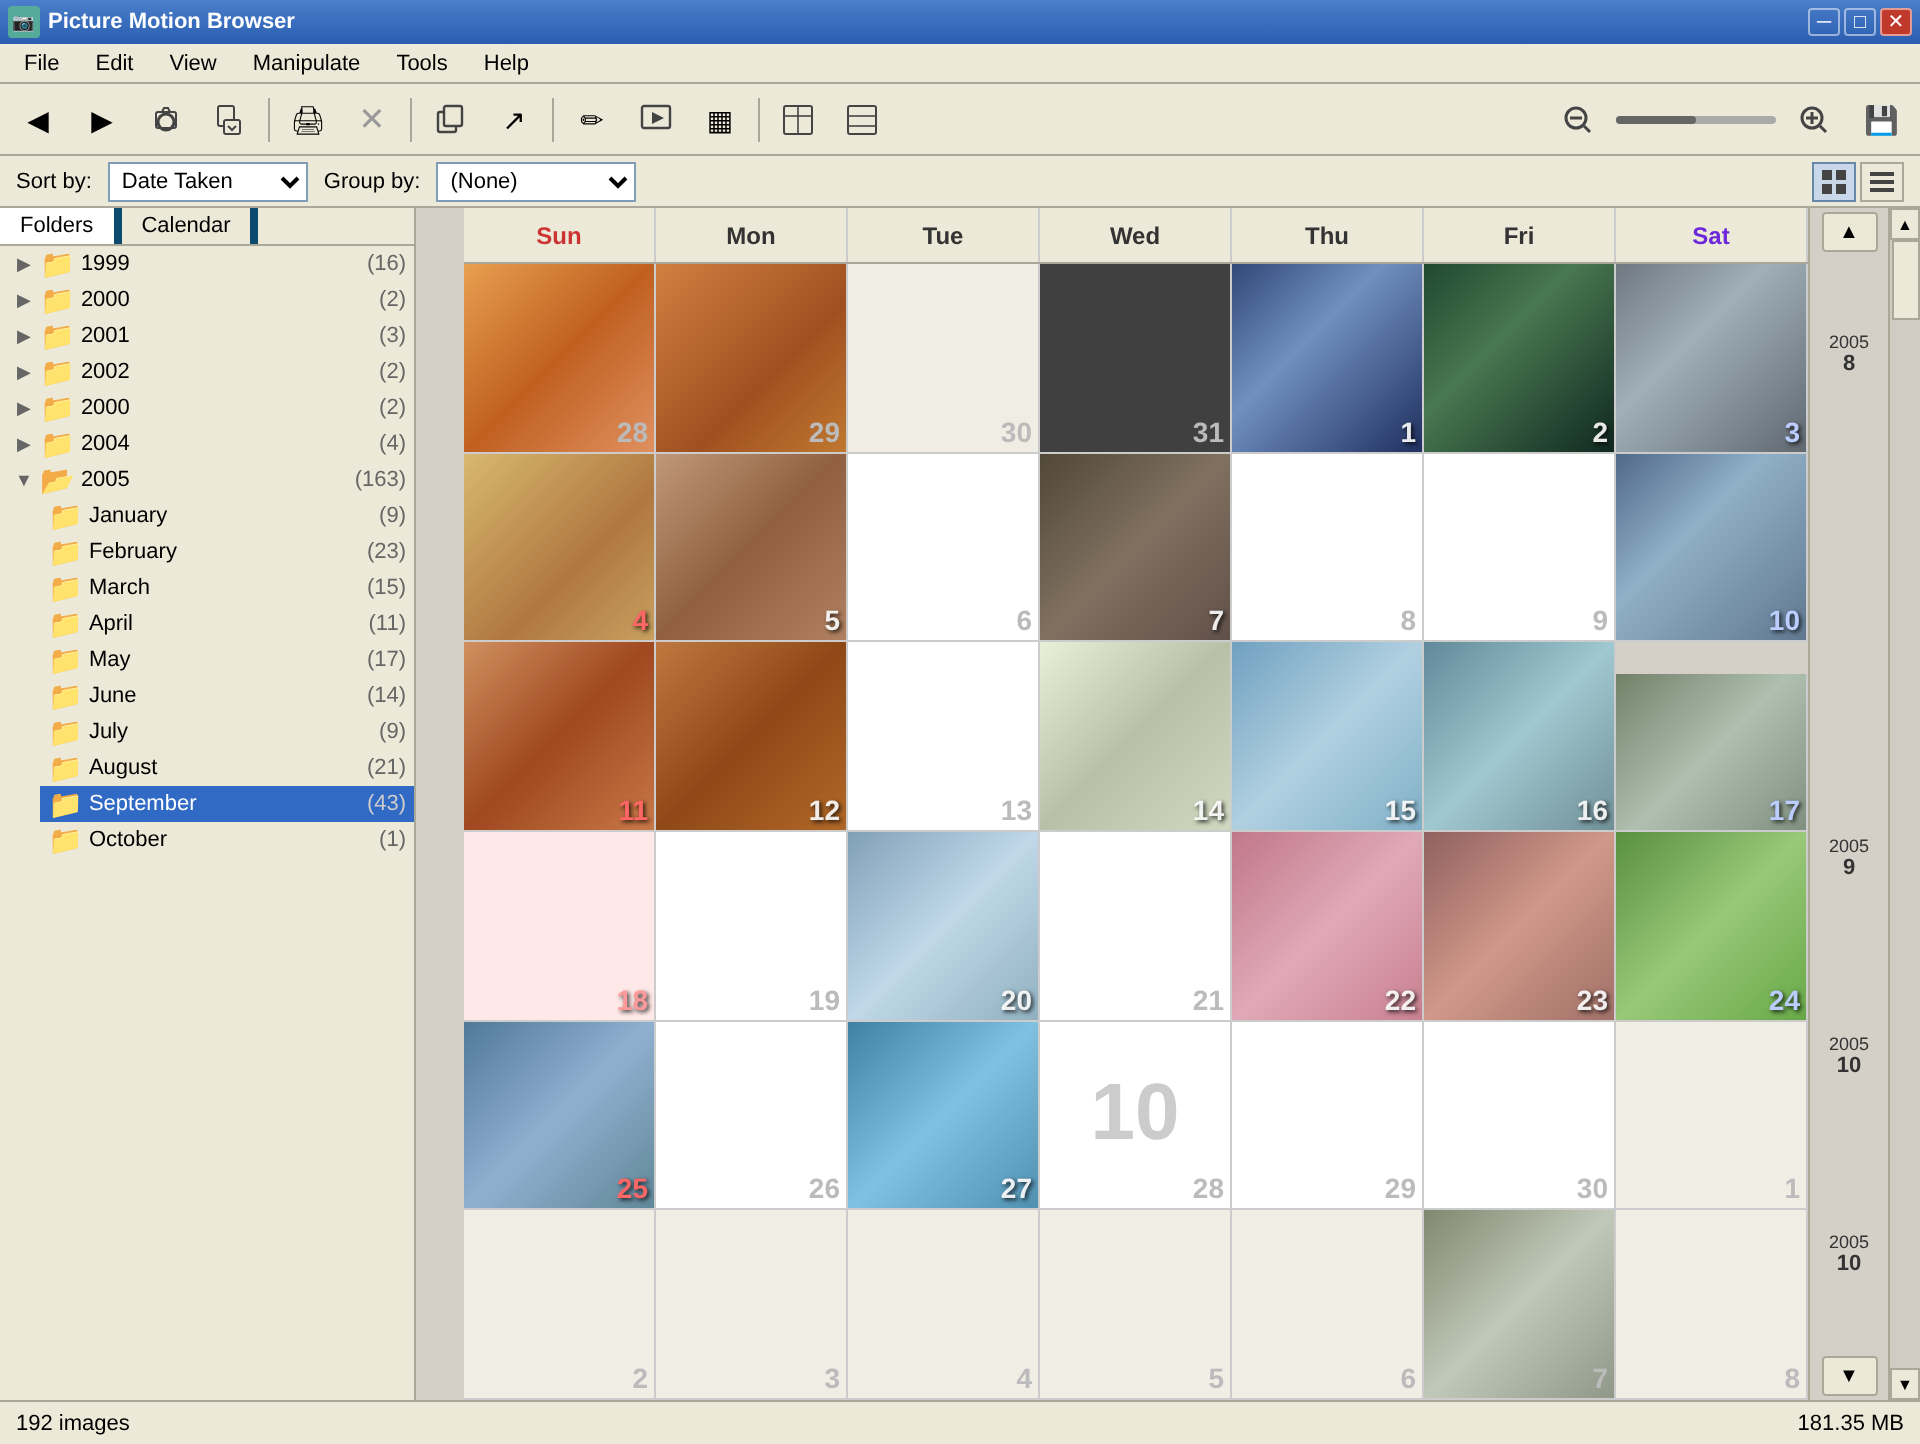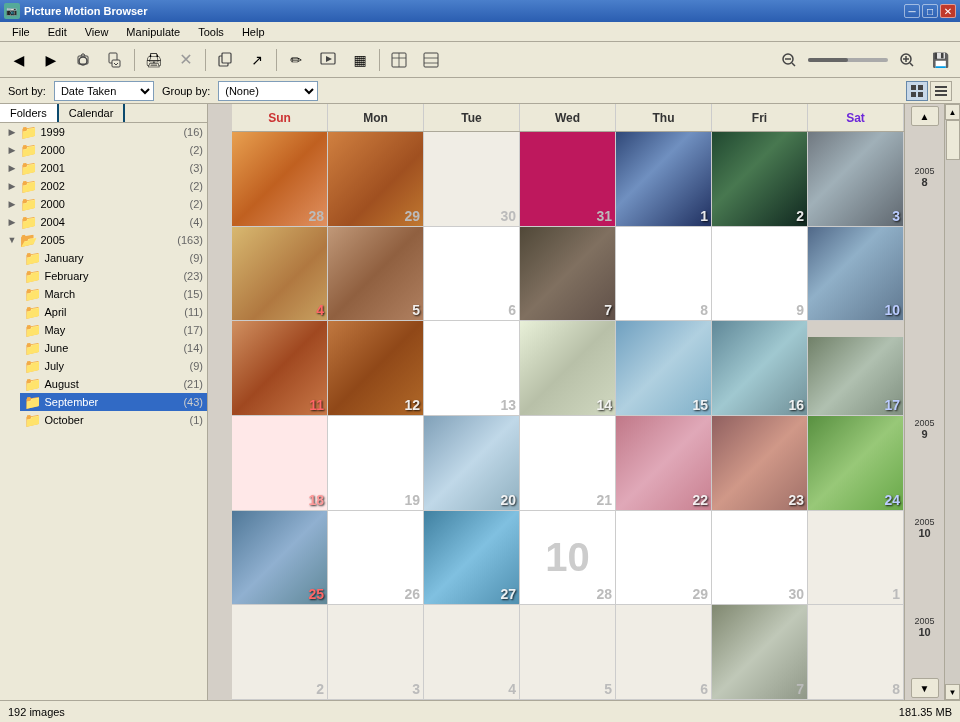--- a/index.html
+++ b/index.html
@@ -86,21 +86,21 @@
       display: flex;
       flex-direction: column;
       overflow: hidden;
     }
     .sidebar-tabs {
       display: flex;
       background: #ece9d8;
       border-bottom: 1px solid #aca899;
     }
     .sidebar-tab {
-      padding: 3px 10px; font-size: 11px; cursor: pointer; border-right: 2px solid #0c4a6e;
+      padding: 3px 10px; font-size: 11px; cursor: pointer; border-right: 4px solid #0c4a6e;
     }
     .sidebar-tab.active { background: white; font-weight: normal; }
     .sidebar-tree {
       overflow-y: auto; flex: 1;
     }
     .tree-item {
       display: flex; align-items: center; padding: 1px 4px; cursor: pointer;
       font-size: 11px; color: #000;
     }
     .tree-item.selected { background: #316ac5; color: white; }
@@ -480,21 +480,21 @@
       <div class="cal-row">
             <div class="cal-cell" style="background: linear-gradient(135deg, rgb(232, 160, 80) 0%, rgb(192, 96, 32) 50%, rgb(224, 144, 96) 100%) 0% 0% / cover;">
               <div class="day-num other">28</div>
             </div>
             <div class="cal-cell" style="background: linear-gradient(135deg, rgb(208, 128, 64) 0%, rgb(160, 80, 32) 60%, rgb(192, 120, 48) 100%) 0% 0% / cover;">
               <div class="day-num other">29</div>
             </div>
             <div class="cal-cell" style="background: rgb(240, 237, 229);">
               <div class="day-num other" style="color: rgb(187, 187, 187);">30</div>
             </div>
-            <div class="cal-cell" style="background: #be185d;">
+            <div class="cal-cell" style="background: #404040;">
               <div class="day-num other" style="color: rgb(187, 187, 187);">31</div>
             </div>
             <div class="cal-cell" style="background: linear-gradient(135deg, rgb(48, 72, 120) 0%, rgb(112, 144, 192) 40%, rgb(32, 48, 96) 100%) 0% 0% / cover;">
               <div class="day-num">1</div>
             </div>
             <div class="cal-cell" style="background: linear-gradient(135deg, rgb(32, 72, 48) 0%, rgb(72, 120, 80) 40%, rgb(16, 40, 32) 100%) 0% 0% / cover;">
               <div class="day-num">2</div>
             </div>
             <div class="cal-cell" style="background: linear-gradient(135deg, rgb(112, 120, 128) 0%, rgb(160, 176, 184) 40%, rgb(96, 104, 112) 100%) 0% 0% / cover;">
               <div class="day-num sat" style="color: rgb(187, 204, 255);">3</div>

